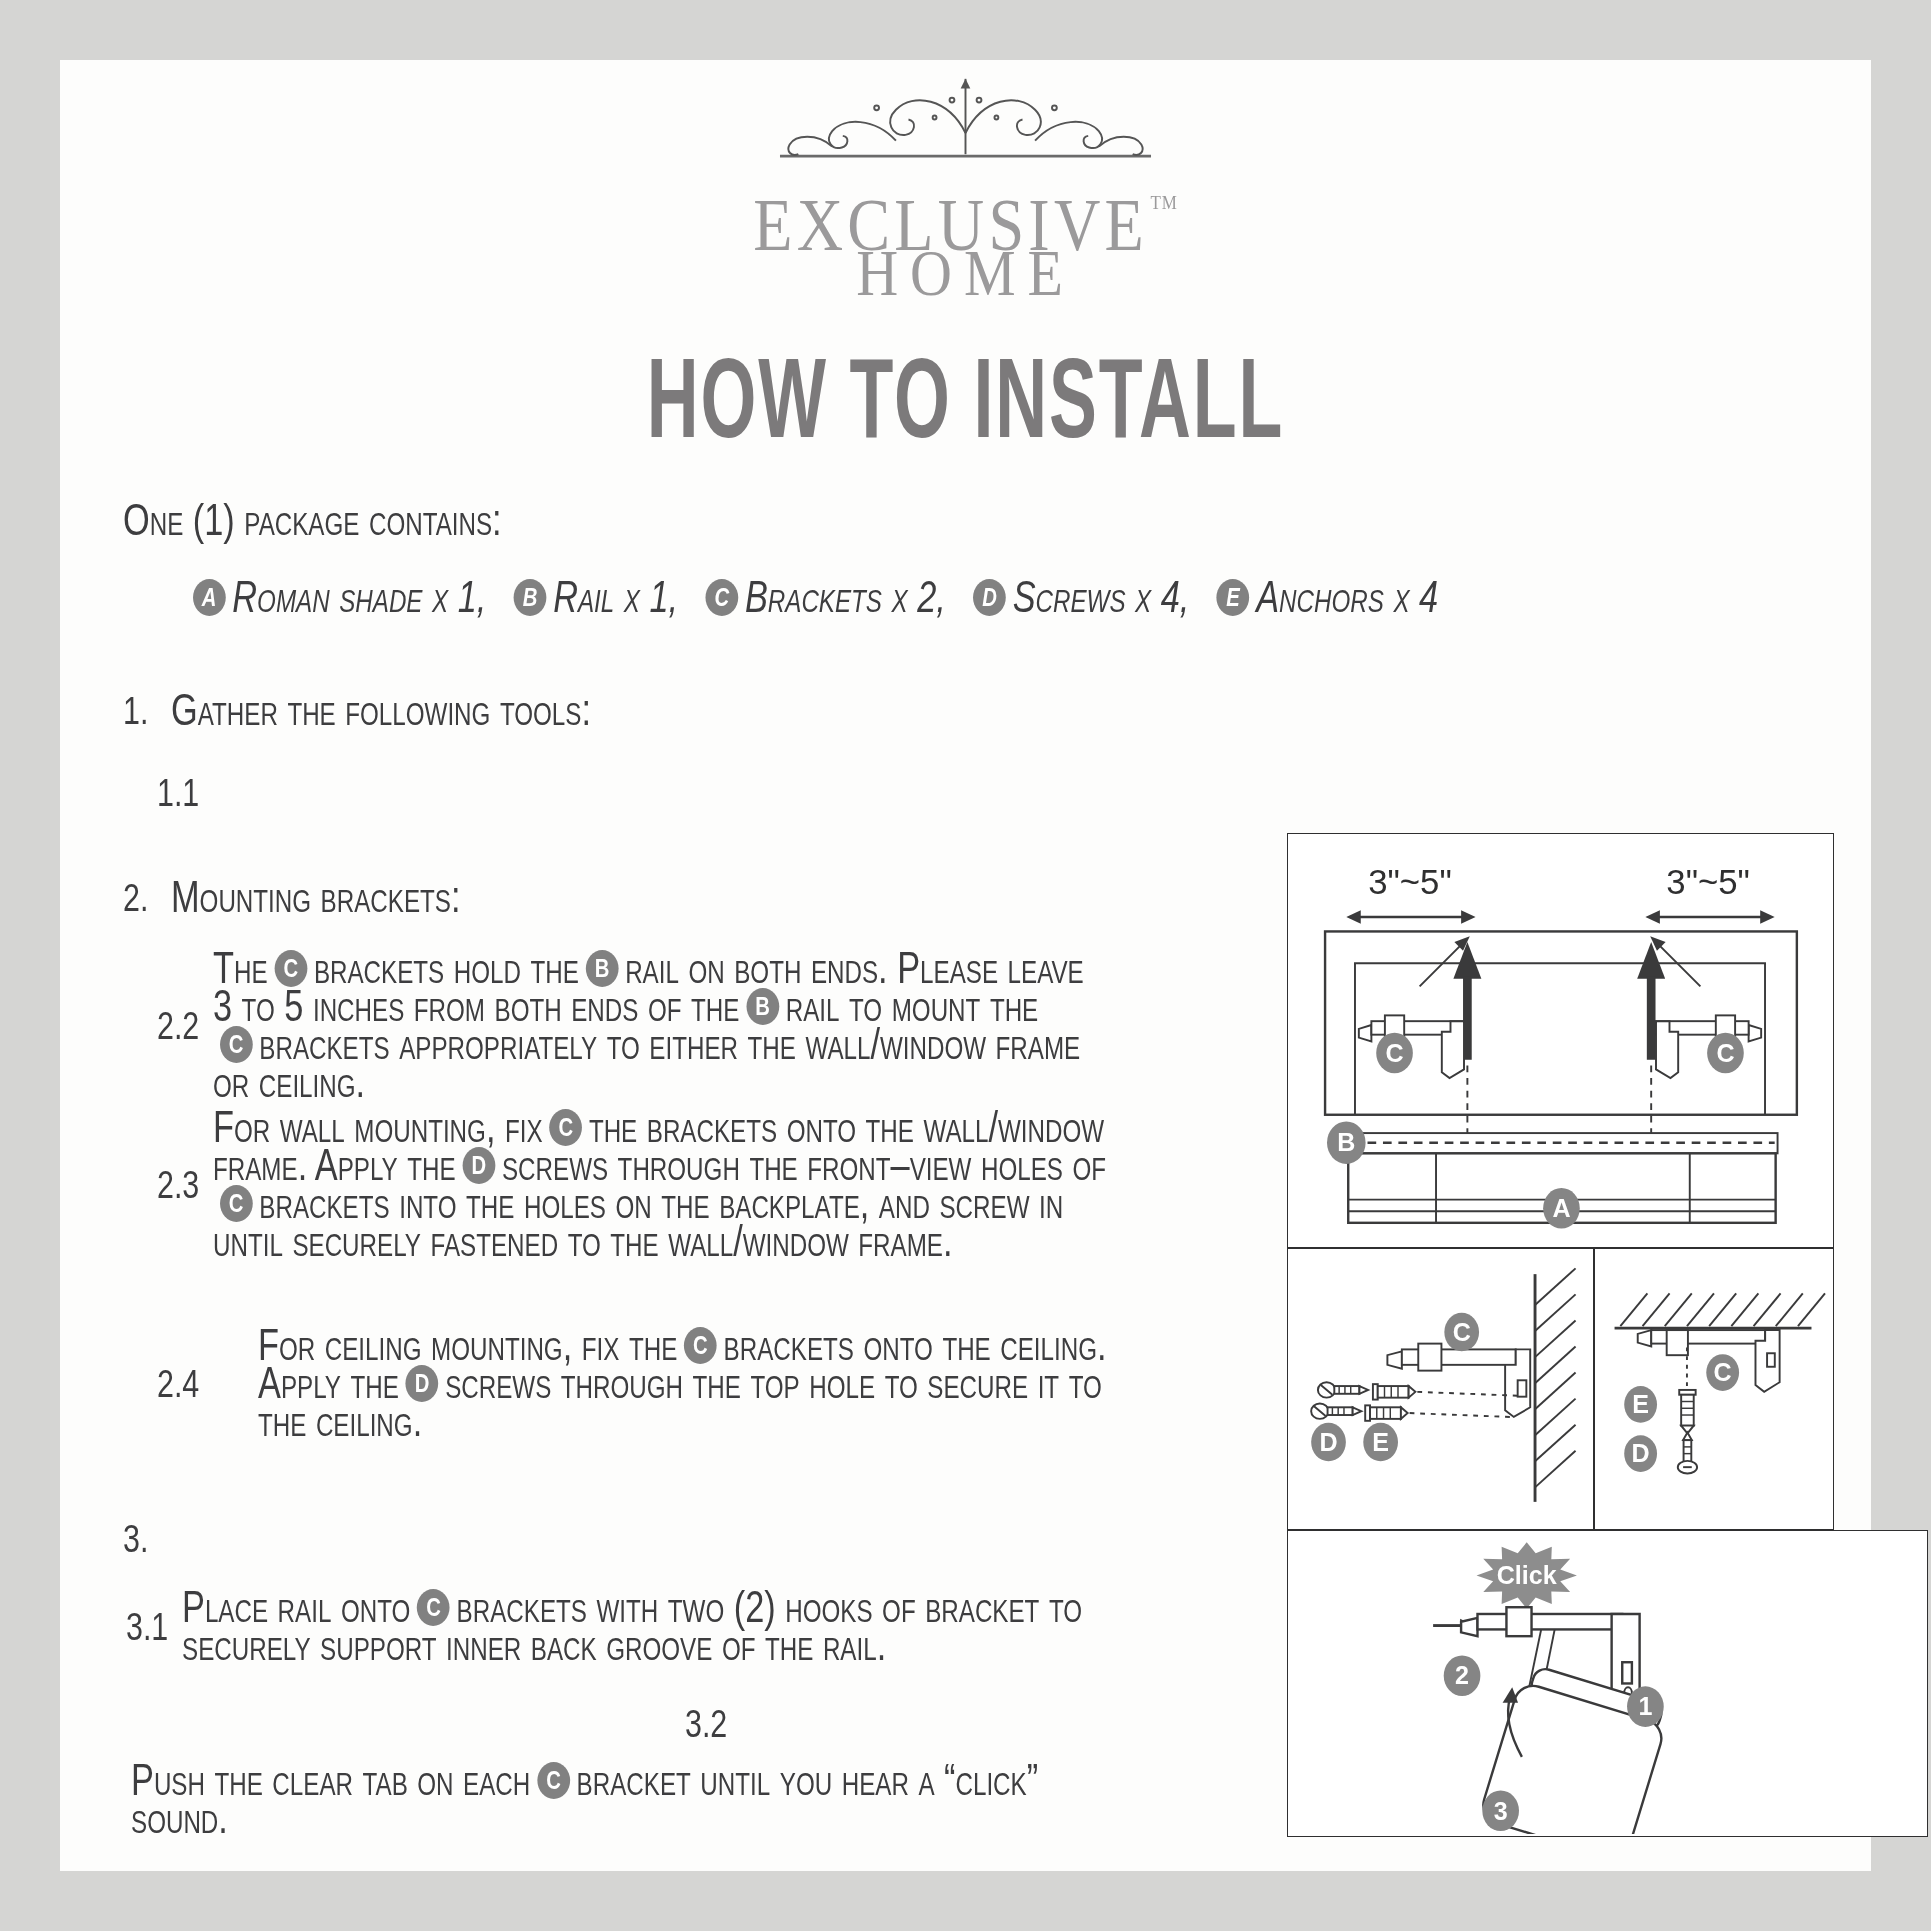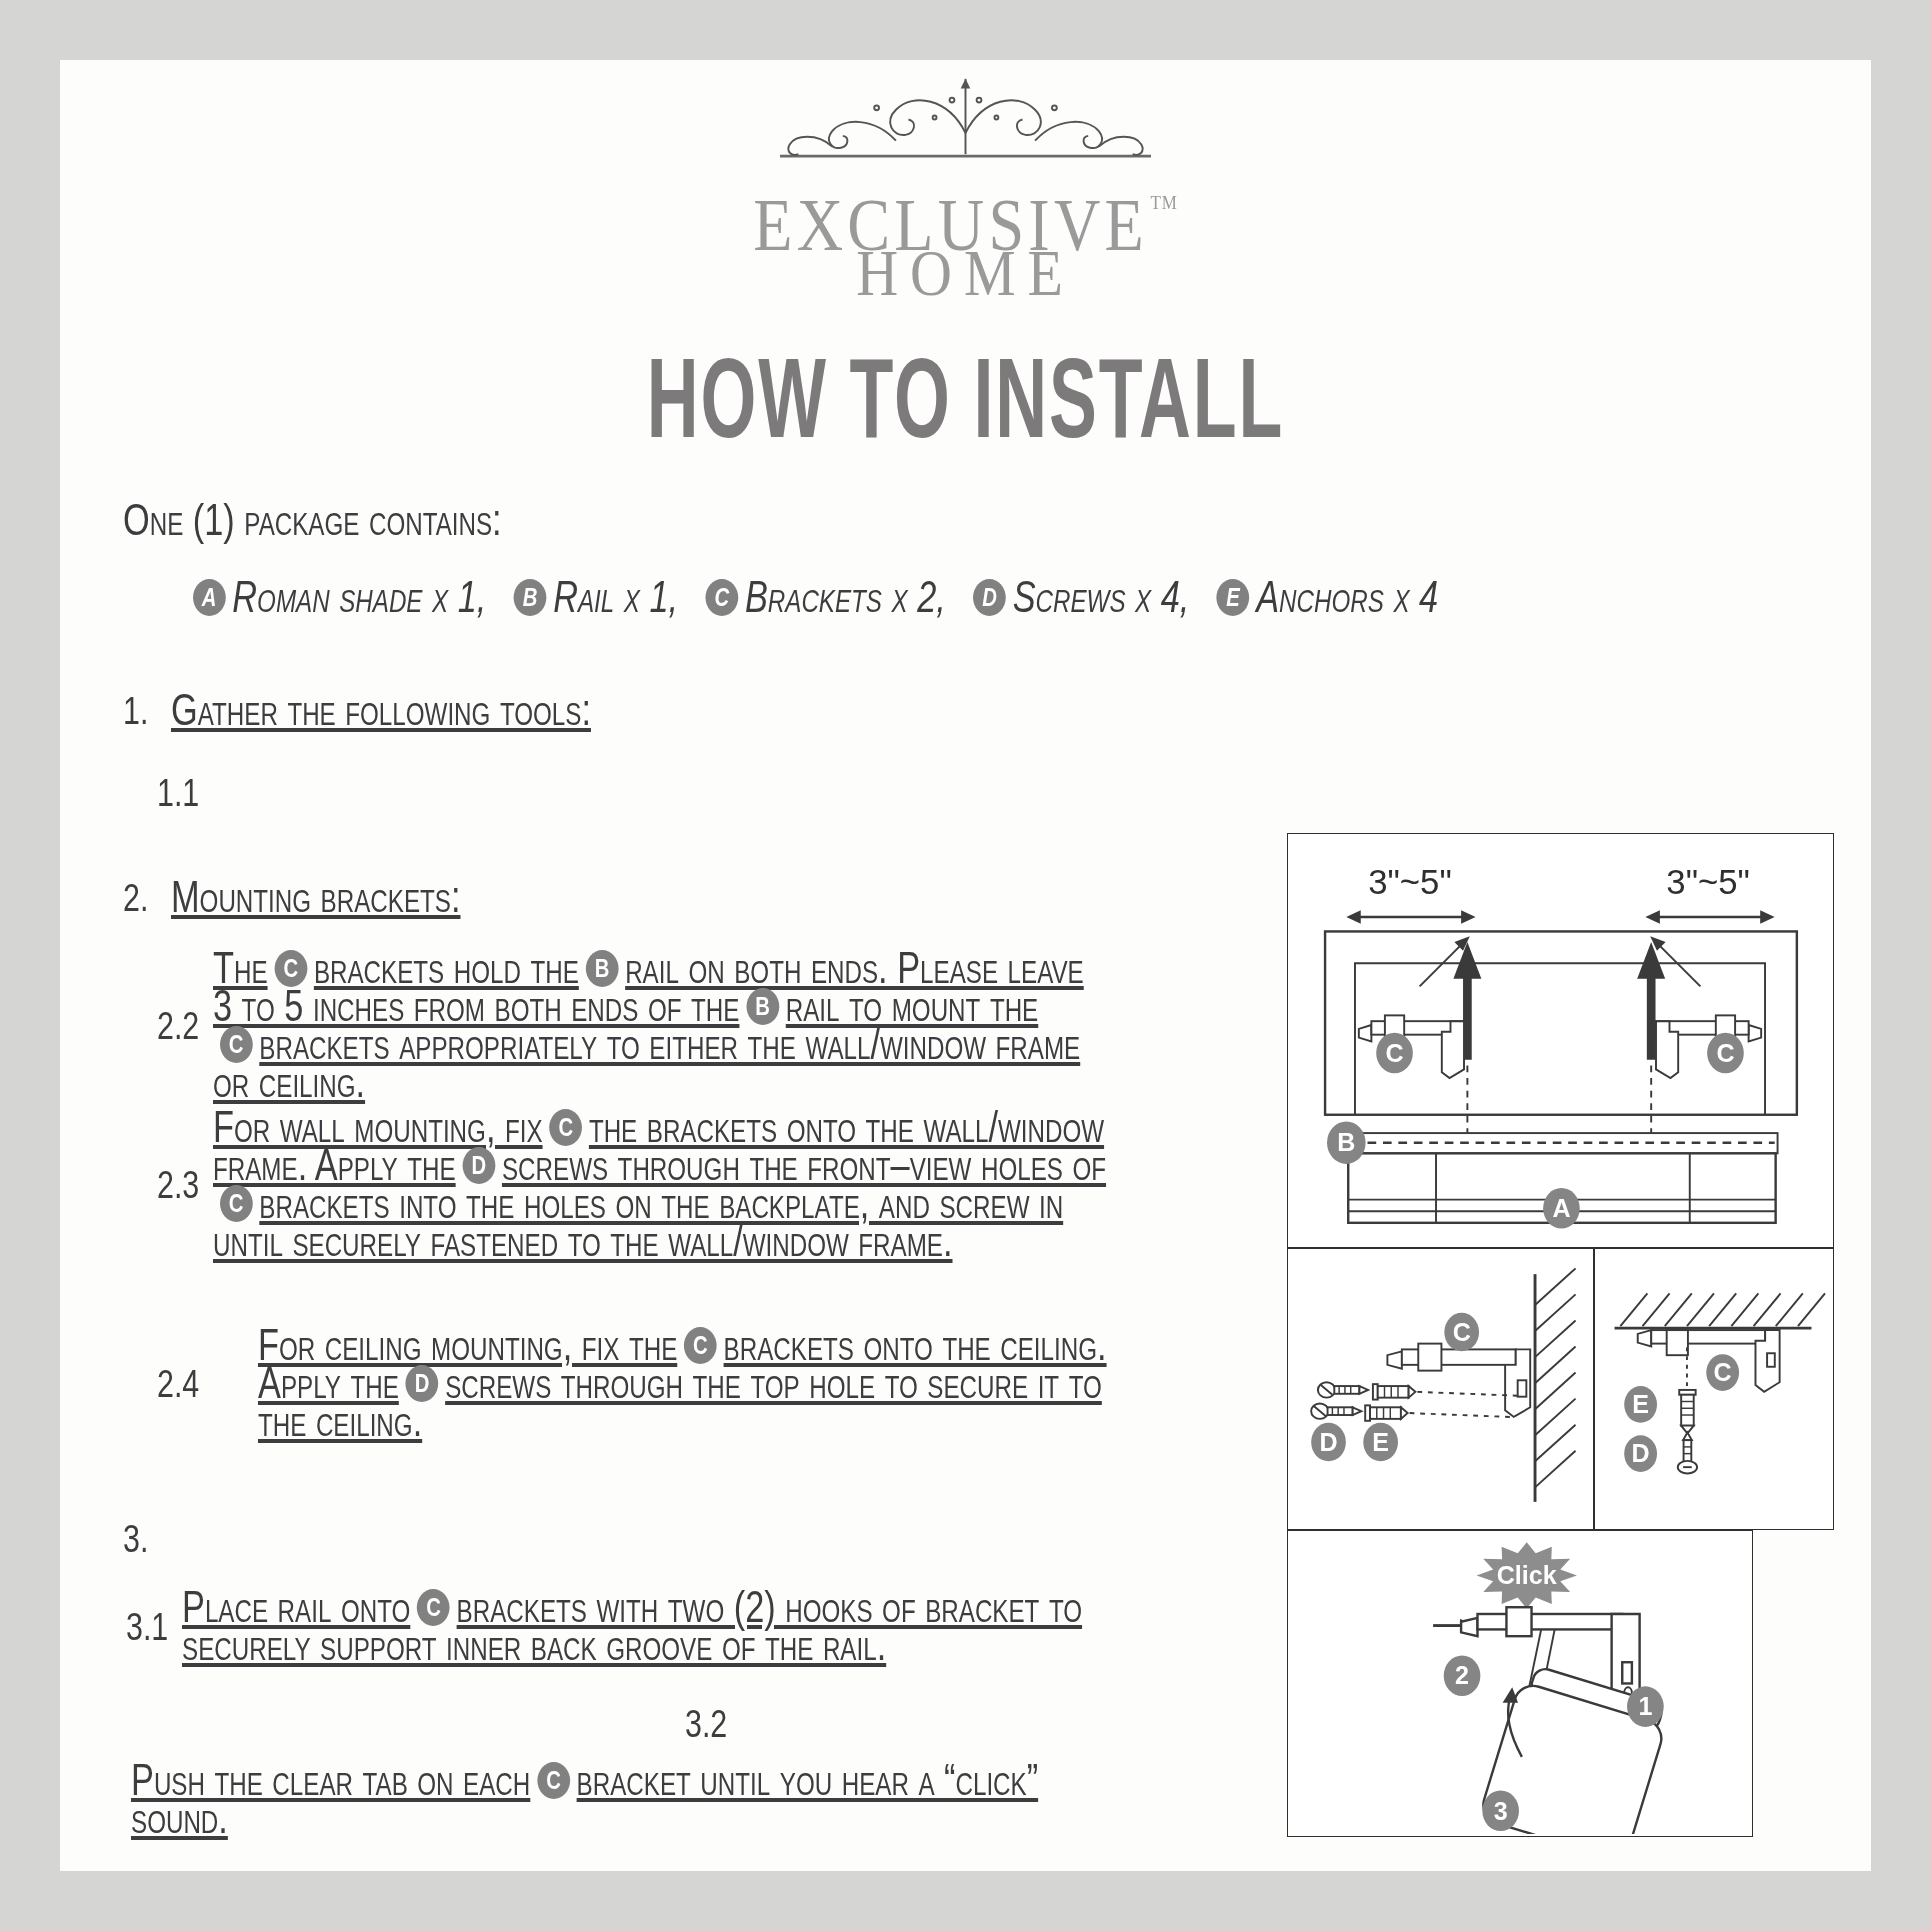--- a/index.html
+++ b/index.html
@@ -37,39 +37,39 @@
     letter-spacing:2.9px;transform:scaleX(.63);transform-origin:50% 0;
     white-space:nowrap;
   }
   
   .block{position:absolute;display:flex;align-items:center;}
   .num{
     font-size:39px;line-height:39px;padding-top:2.9px;flex:0 0 56px;width:56px;
     transform:scaleX(.78);transform-origin:0 0;color:#3d3d3f;white-space:nowrap;
   }
   .heading .num{flex:0 0 auto;width:auto;margin-right:15.4px;}
-  .lines{display:block;text-decoration:underline;}
+  .lines{display:block;}
   .line{
     display:block;height:38px;line-height:39px;white-space:nowrap;
     font-variant:small-caps;font-size:44px;
     transform:scaleX(.78);transform-origin:0 0;
   }
   .tbadge{
     display:inline-block;width:42px;height:37px;border-radius:50%;
     background:#818181;color:#fff;font-weight:bold;font-size:26px;
     line-height:37px;text-align:center;vertical-align:middle;
     margin:0 8.7px;position:relative;top:-2.9px;font-variant:normal;
   }
   .tbadge.item-gap{margin-left:35px;}
   
   .panel{position:absolute;border:1.9px solid #2f2f30;background:#fff;box-sizing:border-box;}
   #panel-window{left:1287px;top:833px;width:547px;height:415px;}
   #panel-wall{left:1287px;top:1248px;width:307px;height:282px;}
   #panel-ceiling{left:1594px;top:1248px;width:240px;height:282px;}
-  #panel-click{left:1287px;top:1530px;width:466px;height:307px;text-decoration:underline;}
+  #panel-click{left:1287px;top:1530px;width:641px;height:307px;text-decoration:underline;}
   svg{display:block;}
   .ln{stroke:#3a3a3b;fill:none;}
   .shape{stroke:#3a3a3b;fill:#fff;}
   .solid{fill:#3a3a3b;stroke:none;}
   .badge-el{fill:#858585;stroke:none;}
   .bletter{fill:#fff;font-weight:bold;font-size:26px;font-family:"Liberation Sans",sans-serif;text-anchor:middle;}
   .dimtext{fill:#2f2f30;font-size:36px;font-family:"Liberation Sans",sans-serif;text-anchor:middle;}
   .clicktext{fill:#fff;font-weight:bold;font-size:26px;font-family:"Liberation Sans",sans-serif;text-anchor:middle;}
 </style>
 </head>

